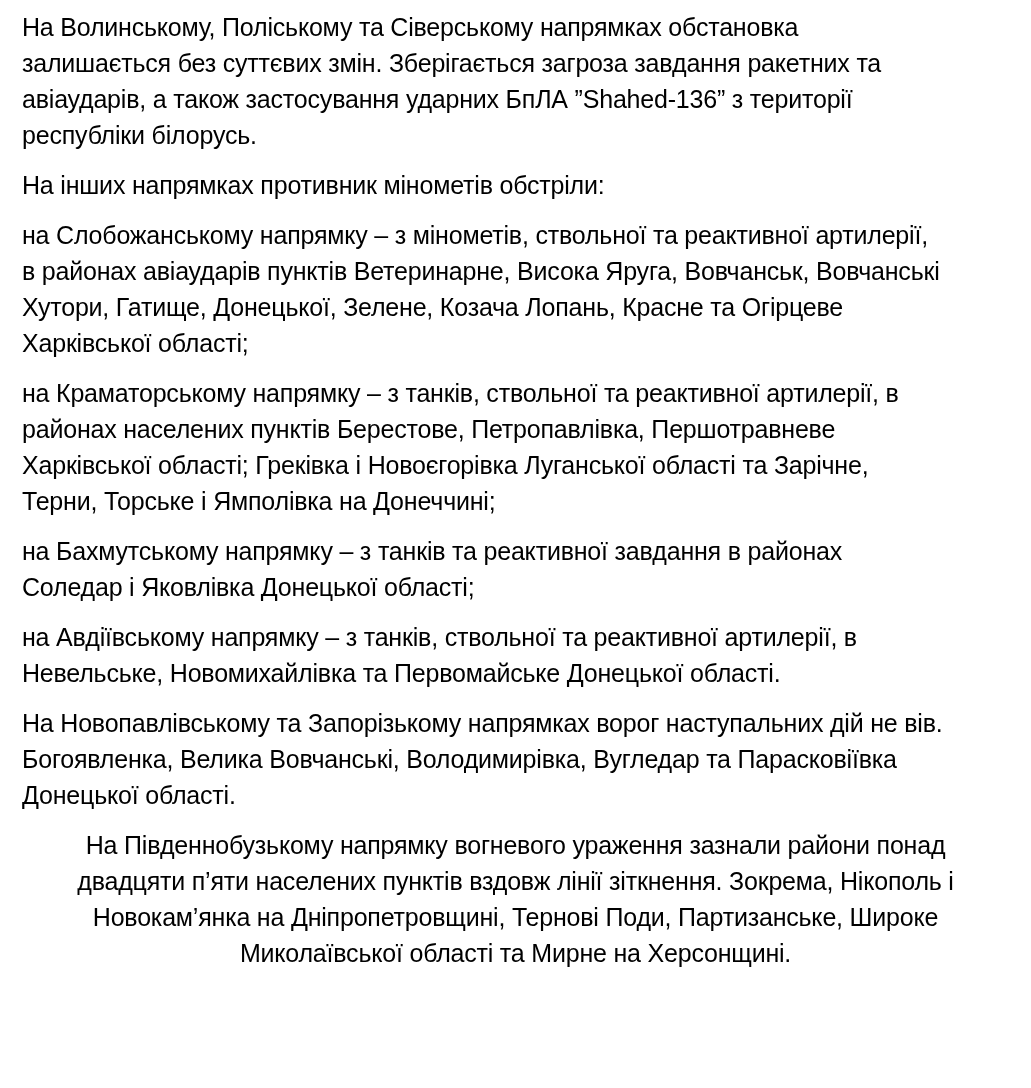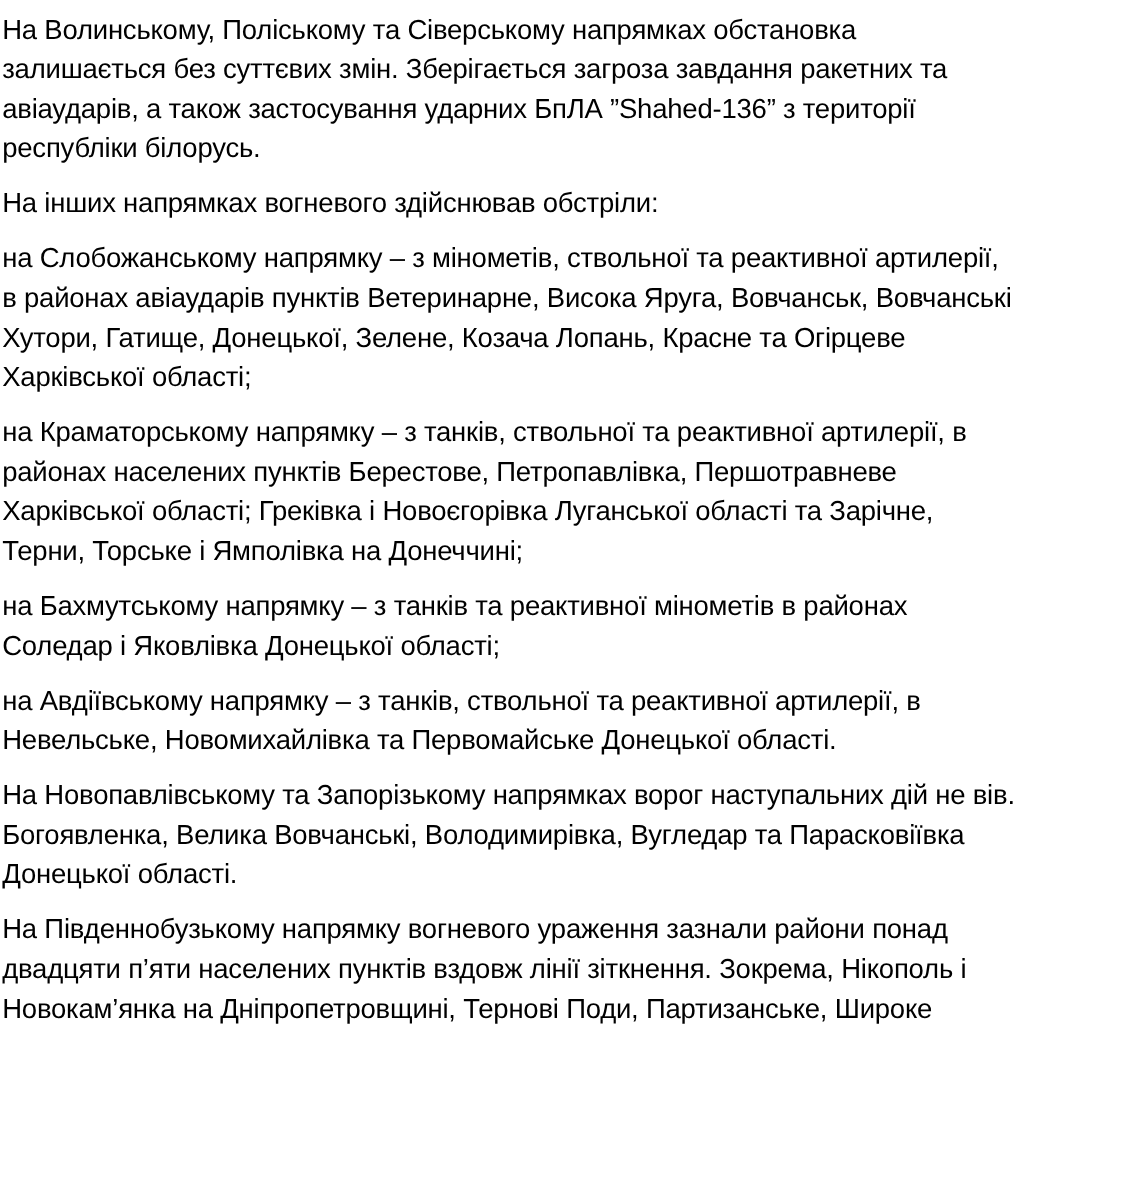--- a/index.html
+++ b/index.html
@@ -5,74 +5,75 @@
   html, body {
     margin: 0;
     padding: 0;
     background: #ffffff;
     overflow: hidden;
   }
   .report {
     box-sizing: border-box;
     width: 1031px;
     height: 1088px;
-    padding: 9px 2px;
+    padding: 9px 22px;
     background: #ffffff;
     font-family: "Liberation Sans", "DejaVu Sans", sans-serif;
     color: #000000;
   }
   p.para {
     margin: 0 0 14px 0;
     font-size: 25px;
     line-height: 36px;
     letter-spacing: -0.2px;
     font-weight: 400;
   }
-  p.para:last-child { margin-bottom: 0; }
+  p.para:last-child { margin-bottom: 0; text-align: center; }
   .line {
     display: block;
     white-space: nowrap;
   }
 </style>
 </head>
 <body>
 
 <main class="report">
     <p class="para">
       <span class="line">На Волинському, Поліському та Сіверському напрямках обстановка</span>
       <span class="line">залишається без суттєвих змін. Зберігається загроза завдання ракетних та</span>
       <span class="line">авіаударів, а також застосування ударних БпЛА ”Shahed-136” з території</span>
       <span class="line">республіки білорусь.</span>
     </p>
     <p class="para">
-      <span class="line">На інших напрямках вогневого здійснював обстріли:</span>
+      <span class="line">На інших напрямках противник мінометів обстріли:</span>
     </p>
     <p class="para">
       <span class="line">на Слобожанському напрямку – з мінометів, ствольної та реактивної артилерії,</span>
       <span class="line">в районах авіаударів пунктів Ветеринарне, Висока Яруга, Вовчанськ, Вовчанські</span>
       <span class="line">Хутори, Гатище, Донецької, Зелене, Козача Лопань, Красне та Огірцеве</span>
       <span class="line">Харківської області;</span>
     </p>
     <p class="para">
       <span class="line">на Краматорському напрямку – з танків, ствольної та реактивної артилерії, в</span>
       <span class="line">районах населених пунктів Берестове, Петропавлівка, Першотравневе</span>
       <span class="line">Харківської області; Греківка і Новоєгорівка Луганської області та Зарічне,</span>
       <span class="line">Терни, Торське і Ямполівка на Донеччині;</span>
     </p>
     <p class="para">
-      <span class="line">на Бахмутському напрямку – з танків та реактивної мінометів в районах</span>
+      <span class="line">на Бахмутському напрямку – з танків та реактивної завдання в районах</span>
       <span class="line">Соледар і Яковлівка Донецької області;</span>
     </p>
     <p class="para">
       <span class="line">на Авдіївському напрямку – з танків, ствольної та реактивної артилерії, в</span>
       <span class="line">Невельське, Новомихайлівка та Первомайське Донецької області.</span>
     </p>
     <p class="para">
       <span class="line">На Новопавлівському та Запорізькому напрямках ворог наступальних дій не вів.</span>
       <span class="line">Богоявленка, Велика Вовчанські, Володимирівка, Вугледар та Парасковіївка</span>
       <span class="line">Донецької області.</span>
     </p>
     <p class="para">
       <span class="line">На Південнобузькому напрямку вогневого ураження зазнали райони понад</span>
       <span class="line">двадцяти п’яти населених пунктів вздовж лінії зіткнення. Зокрема, Нікополь і</span>
       <span class="line">Новокам’янка на Дніпропетровщині, Тернові Поди, Партизанське, Широке</span>
+      <span class="line">Миколаївської області та Мирне на Херсонщині.</span>
     </p>
   </main>
 
 </body></html>

